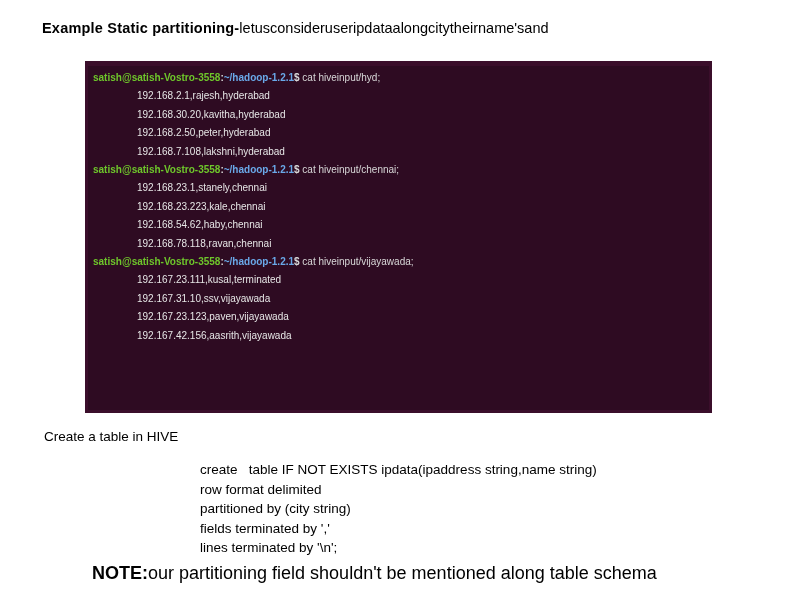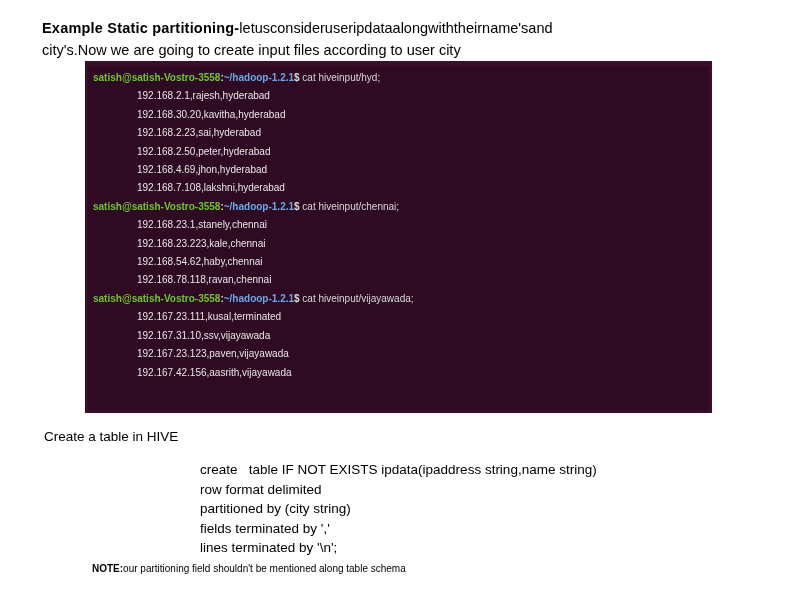--- a/index.html
+++ b/index.html
@@ -95,58 +95,55 @@
     font-size: 13.5px;
     line-height: 19.5px;
     color: #000;
   }
   .hql div { white-space: pre; margin-left: 28px; }
 
   .note {
     position: absolute;
     left: 44px;
     top: 563px;
-    font-size: 10px;
+    font-size: 18px;
     color: #000;
     padding-left: 48px;
   }
   .note b { font-weight: bold; }
 </style>
 </head>
 <body>
 
 <div class="slide">
 
   <div class="intro">
     <div class="intro-line1">
       <span class="intro-spread">
         <span class="lead">Example Static partitioning-</span>
         <span class="rest">let</span>
         <span class="rest">us</span>
         <span class="rest">consider</span>
         <span class="rest">user</span>
         <span class="rest">ipdata</span>
         <span class="rest">along</span>
-        <span class="rest">with</span>
+        <span class="rest">city</span>
         <span class="rest">their</span>
         <span class="rest">name's</span>
         <span class="rest">and</span>
       </span>
     </div>
-    <div class="intro-line2">city's.Now we are going to create input files according to user city</div>
   </div>
 
   <div class="terminal">
 
     <div class="term-line"><span class="c-user">satish@satish-Vostro-3558</span><span class="c-punct">:</span><span class="c-path">~/hadoop-1.2.1</span><span class="c-punct">$</span><span class="c-cmd"> cat hiveinput/hyd;</span></div>
     <div class="term-line c-out">192.168.2.1,rajesh,hyderabad</div>
     <div class="term-line c-out">192.168.30.20,kavitha,hyderabad</div>
-    <div class="term-line c-out">192.168.2.23,sai,hyderabad</div>
     <div class="term-line c-out">192.168.2.50,peter,hyderabad</div>
-    <div class="term-line c-out">192.168.4.69,jhon,hyderabad</div>
     <div class="term-line c-out">192.168.7.108,lakshni,hyderabad</div>
 
     <div class="term-line"><span class="c-user">satish@satish-Vostro-3558</span><span class="c-punct">:</span><span class="c-path">~/hadoop-1.2.1</span><span class="c-punct">$</span><span class="c-cmd"> cat hiveinput/chennai;</span></div>
     <div class="term-line c-out">192.168.23.1,stanely,chennai</div>
     <div class="term-line c-out">192.168.23.223,kale,chennai</div>
     <div class="term-line c-out">192.168.54.62,haby,chennai</div>
     <div class="term-line c-out">192.168.78.118,ravan,chennai</div>
 
     <div class="term-line"><span class="c-user">satish@satish-Vostro-3558</span><span class="c-punct">:</span><span class="c-path">~/hadoop-1.2.1</span><span class="c-punct">$</span><span class="c-cmd"> cat hiveinput/vijayawada;</span></div>
     <div class="term-line c-out">192.167.23.111,kusal,terminated</div>

